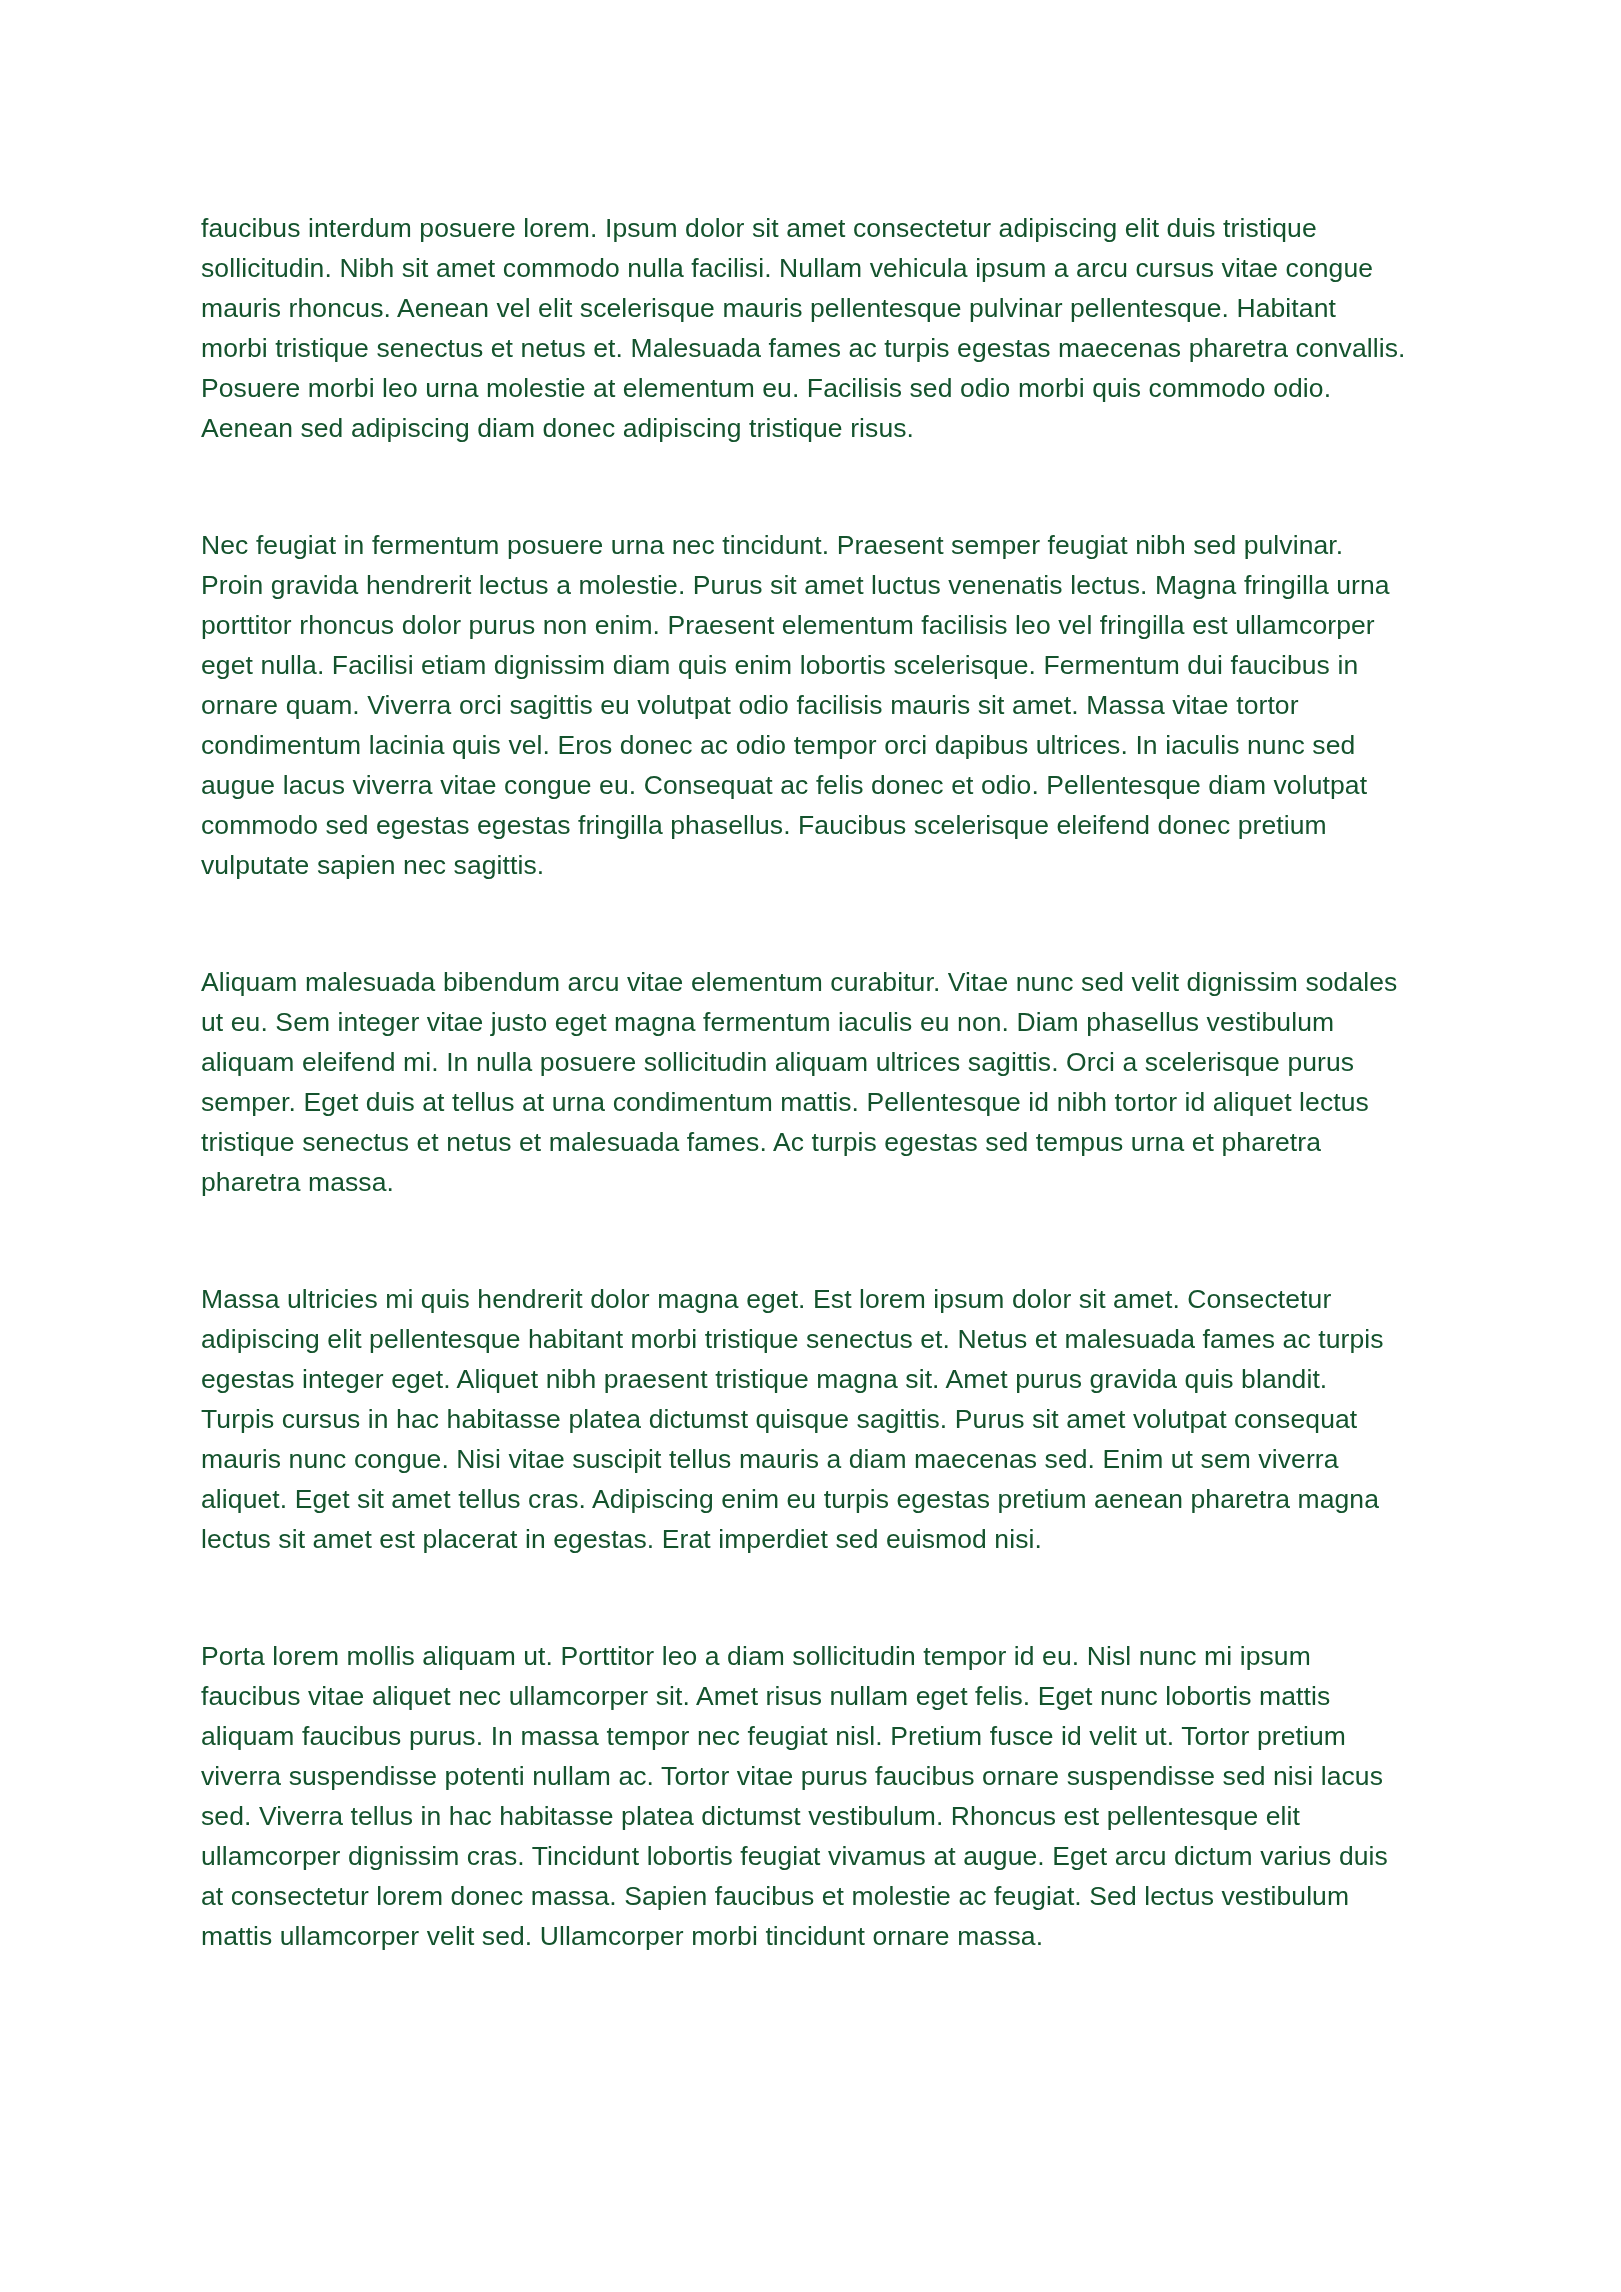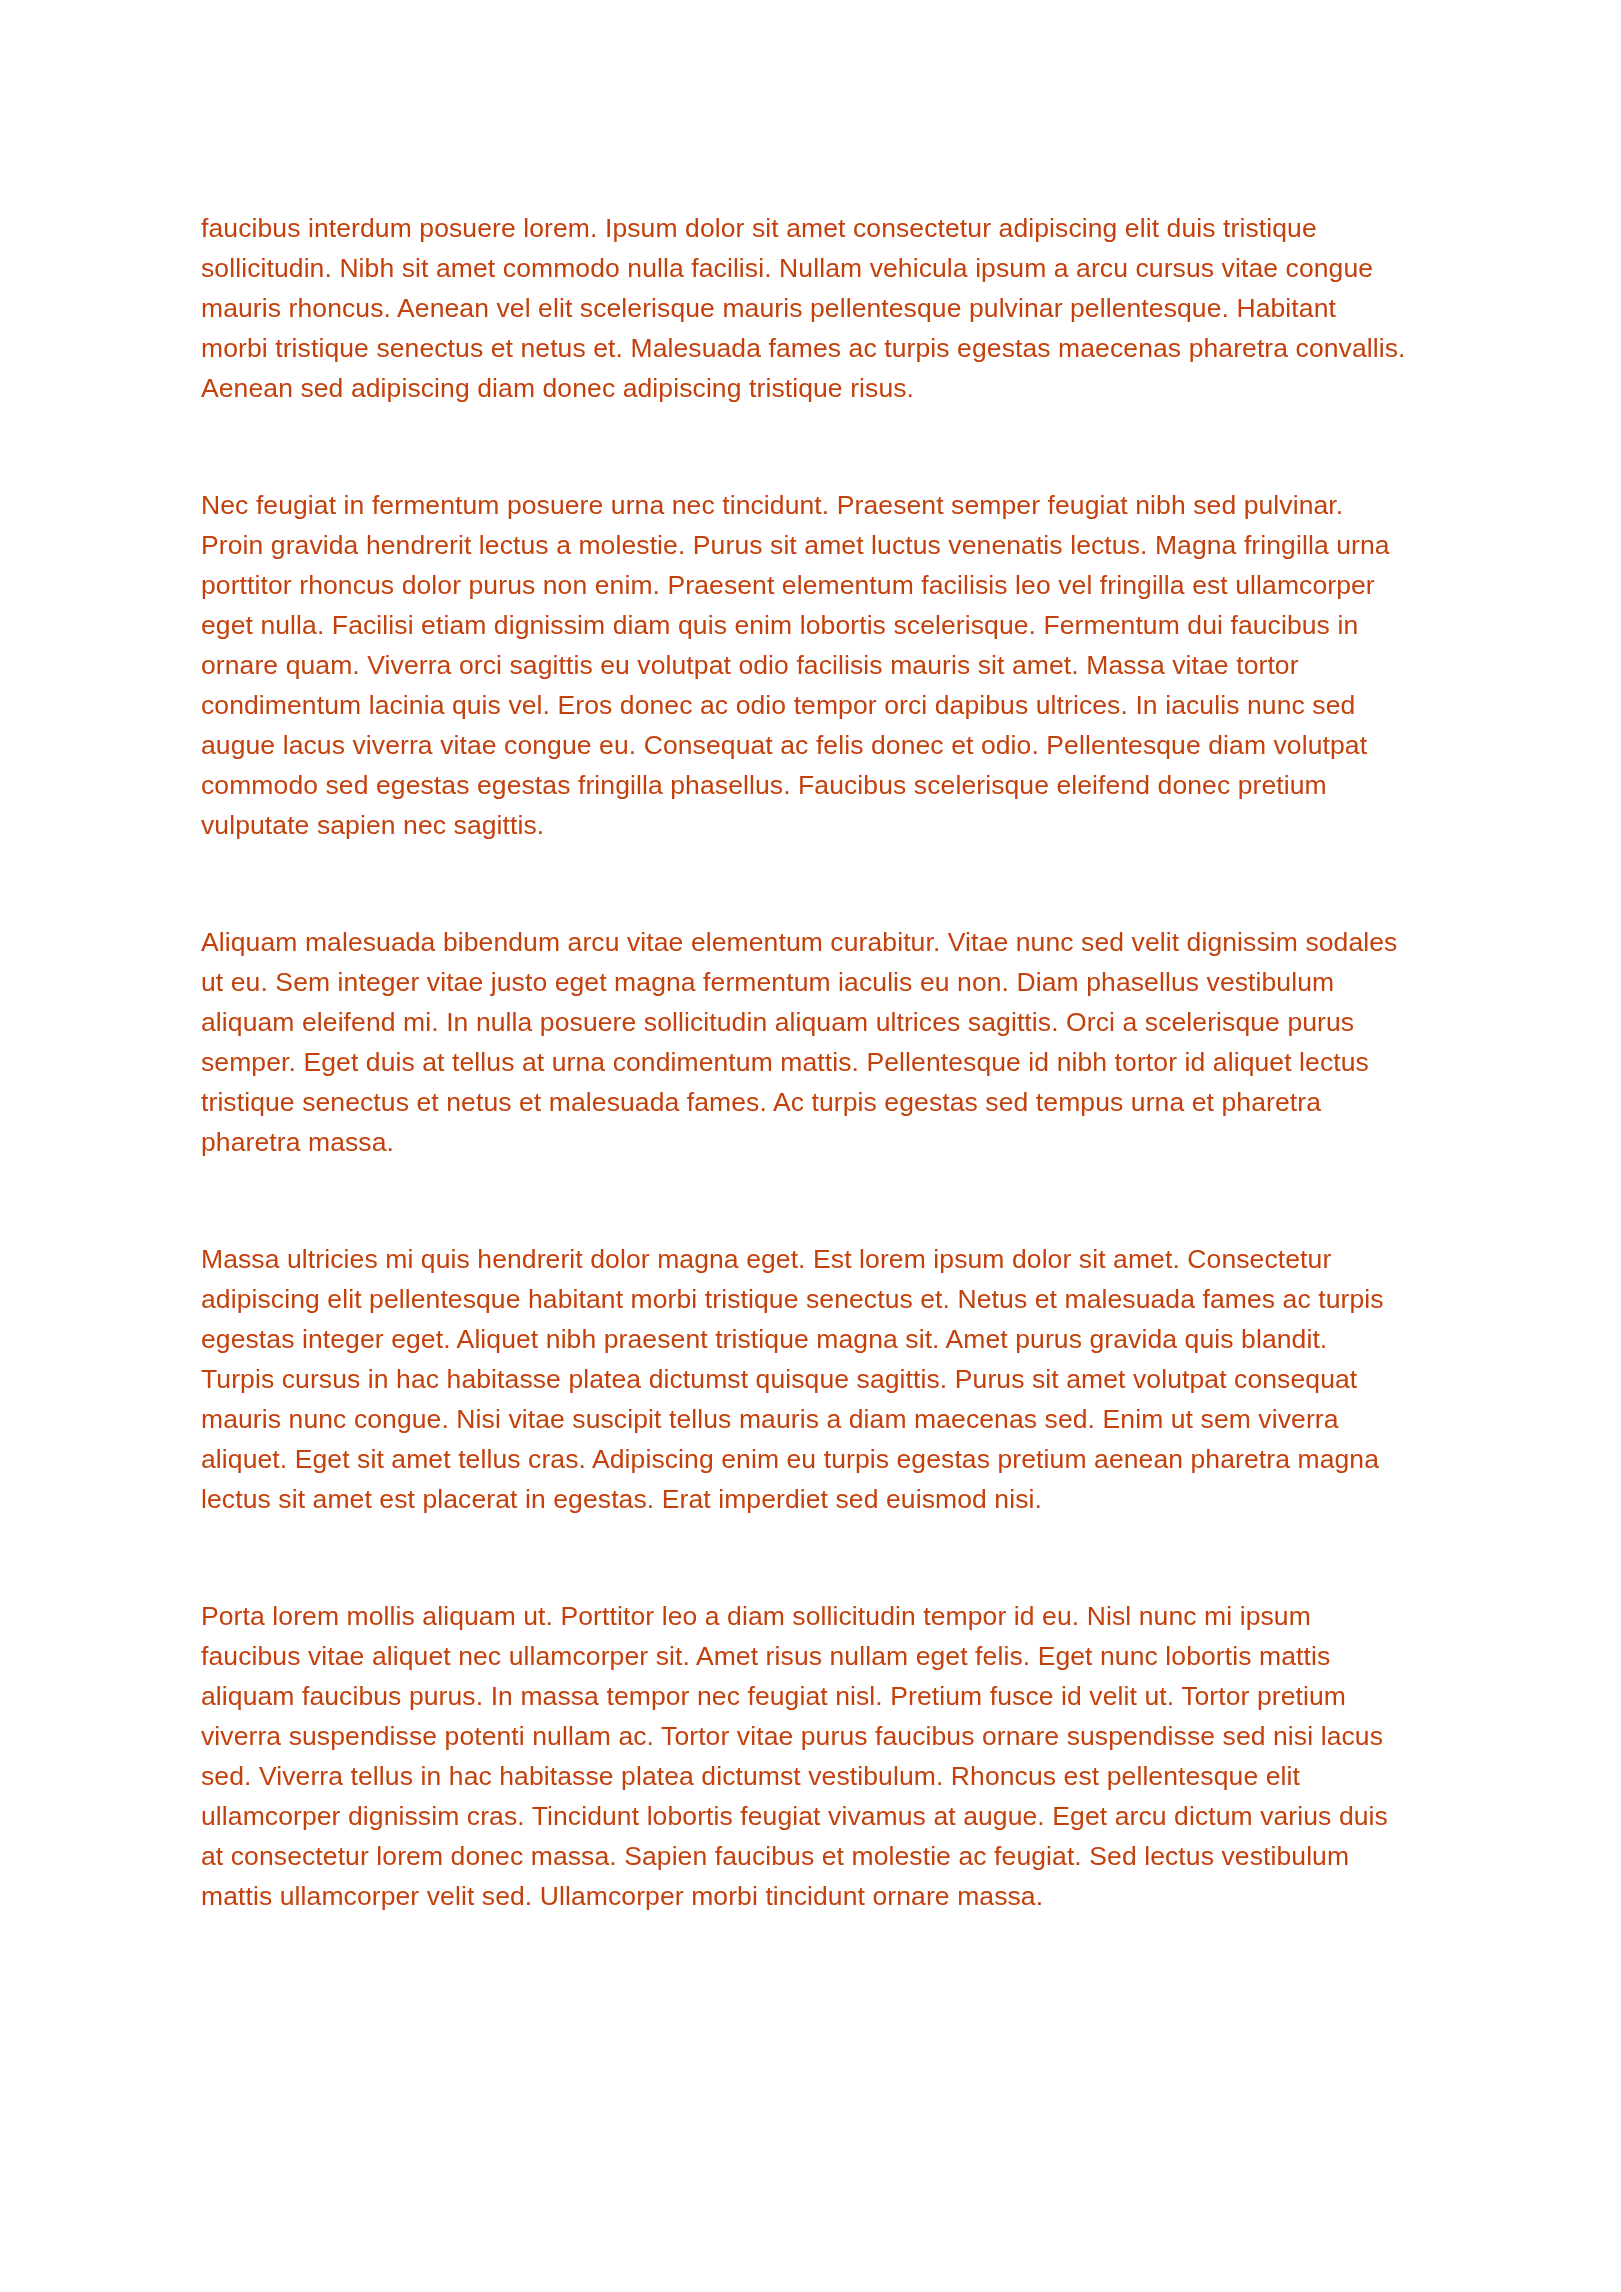--- a/index.html
+++ b/index.html
@@ -36,26 +36,27 @@
     margin-bottom: 12px;
   }
   .line {
     white-space: nowrap;
   }
 </style>
 </head>
 <body>
 
 <div class="page">
-  <div class="content" style="color: #c2410c;">
+  <div class="content" style="color: #14532d;">
       <div class="paragraph">
         <div class="line">faucibus interdum posuere lorem. Ipsum dolor sit amet consectetur adipiscing elit duis tristique</div>
         <div class="line">sollicitudin. Nibh sit amet commodo nulla facilisi. Nullam vehicula ipsum a arcu cursus vitae congue</div>
         <div class="line">mauris rhoncus. Aenean vel elit scelerisque mauris pellentesque pulvinar pellentesque. Habitant</div>
         <div class="line">morbi tristique senectus et netus et. Malesuada fames ac turpis egestas maecenas pharetra convallis.</div>
+        <div class="line">Posuere morbi leo urna molestie at elementum eu. Facilisis sed odio morbi quis commodo odio.</div>
         <div class="line">Aenean sed adipiscing diam donec adipiscing tristique risus.</div>
       </div>
       <div class="paragraph">
         <div class="line">Nec feugiat in fermentum posuere urna nec tincidunt. Praesent semper feugiat nibh sed pulvinar.</div>
         <div class="line">Proin gravida hendrerit lectus a molestie. Purus sit amet luctus venenatis lectus. Magna fringilla urna</div>
         <div class="line">porttitor rhoncus dolor purus non enim. Praesent elementum facilisis leo vel fringilla est ullamcorper</div>
         <div class="line">eget nulla. Facilisi etiam dignissim diam quis enim lobortis scelerisque. Fermentum dui faucibus in</div>
         <div class="line">ornare quam. Viverra orci sagittis eu volutpat odio facilisis mauris sit amet. Massa vitae tortor</div>
         <div class="line">condimentum lacinia quis vel. Eros donec ac odio tempor orci dapibus ultrices. In iaculis nunc sed</div>
         <div class="line">augue lacus viverra vitae congue eu. Consequat ac felis donec et odio. Pellentesque diam volutpat</div>

